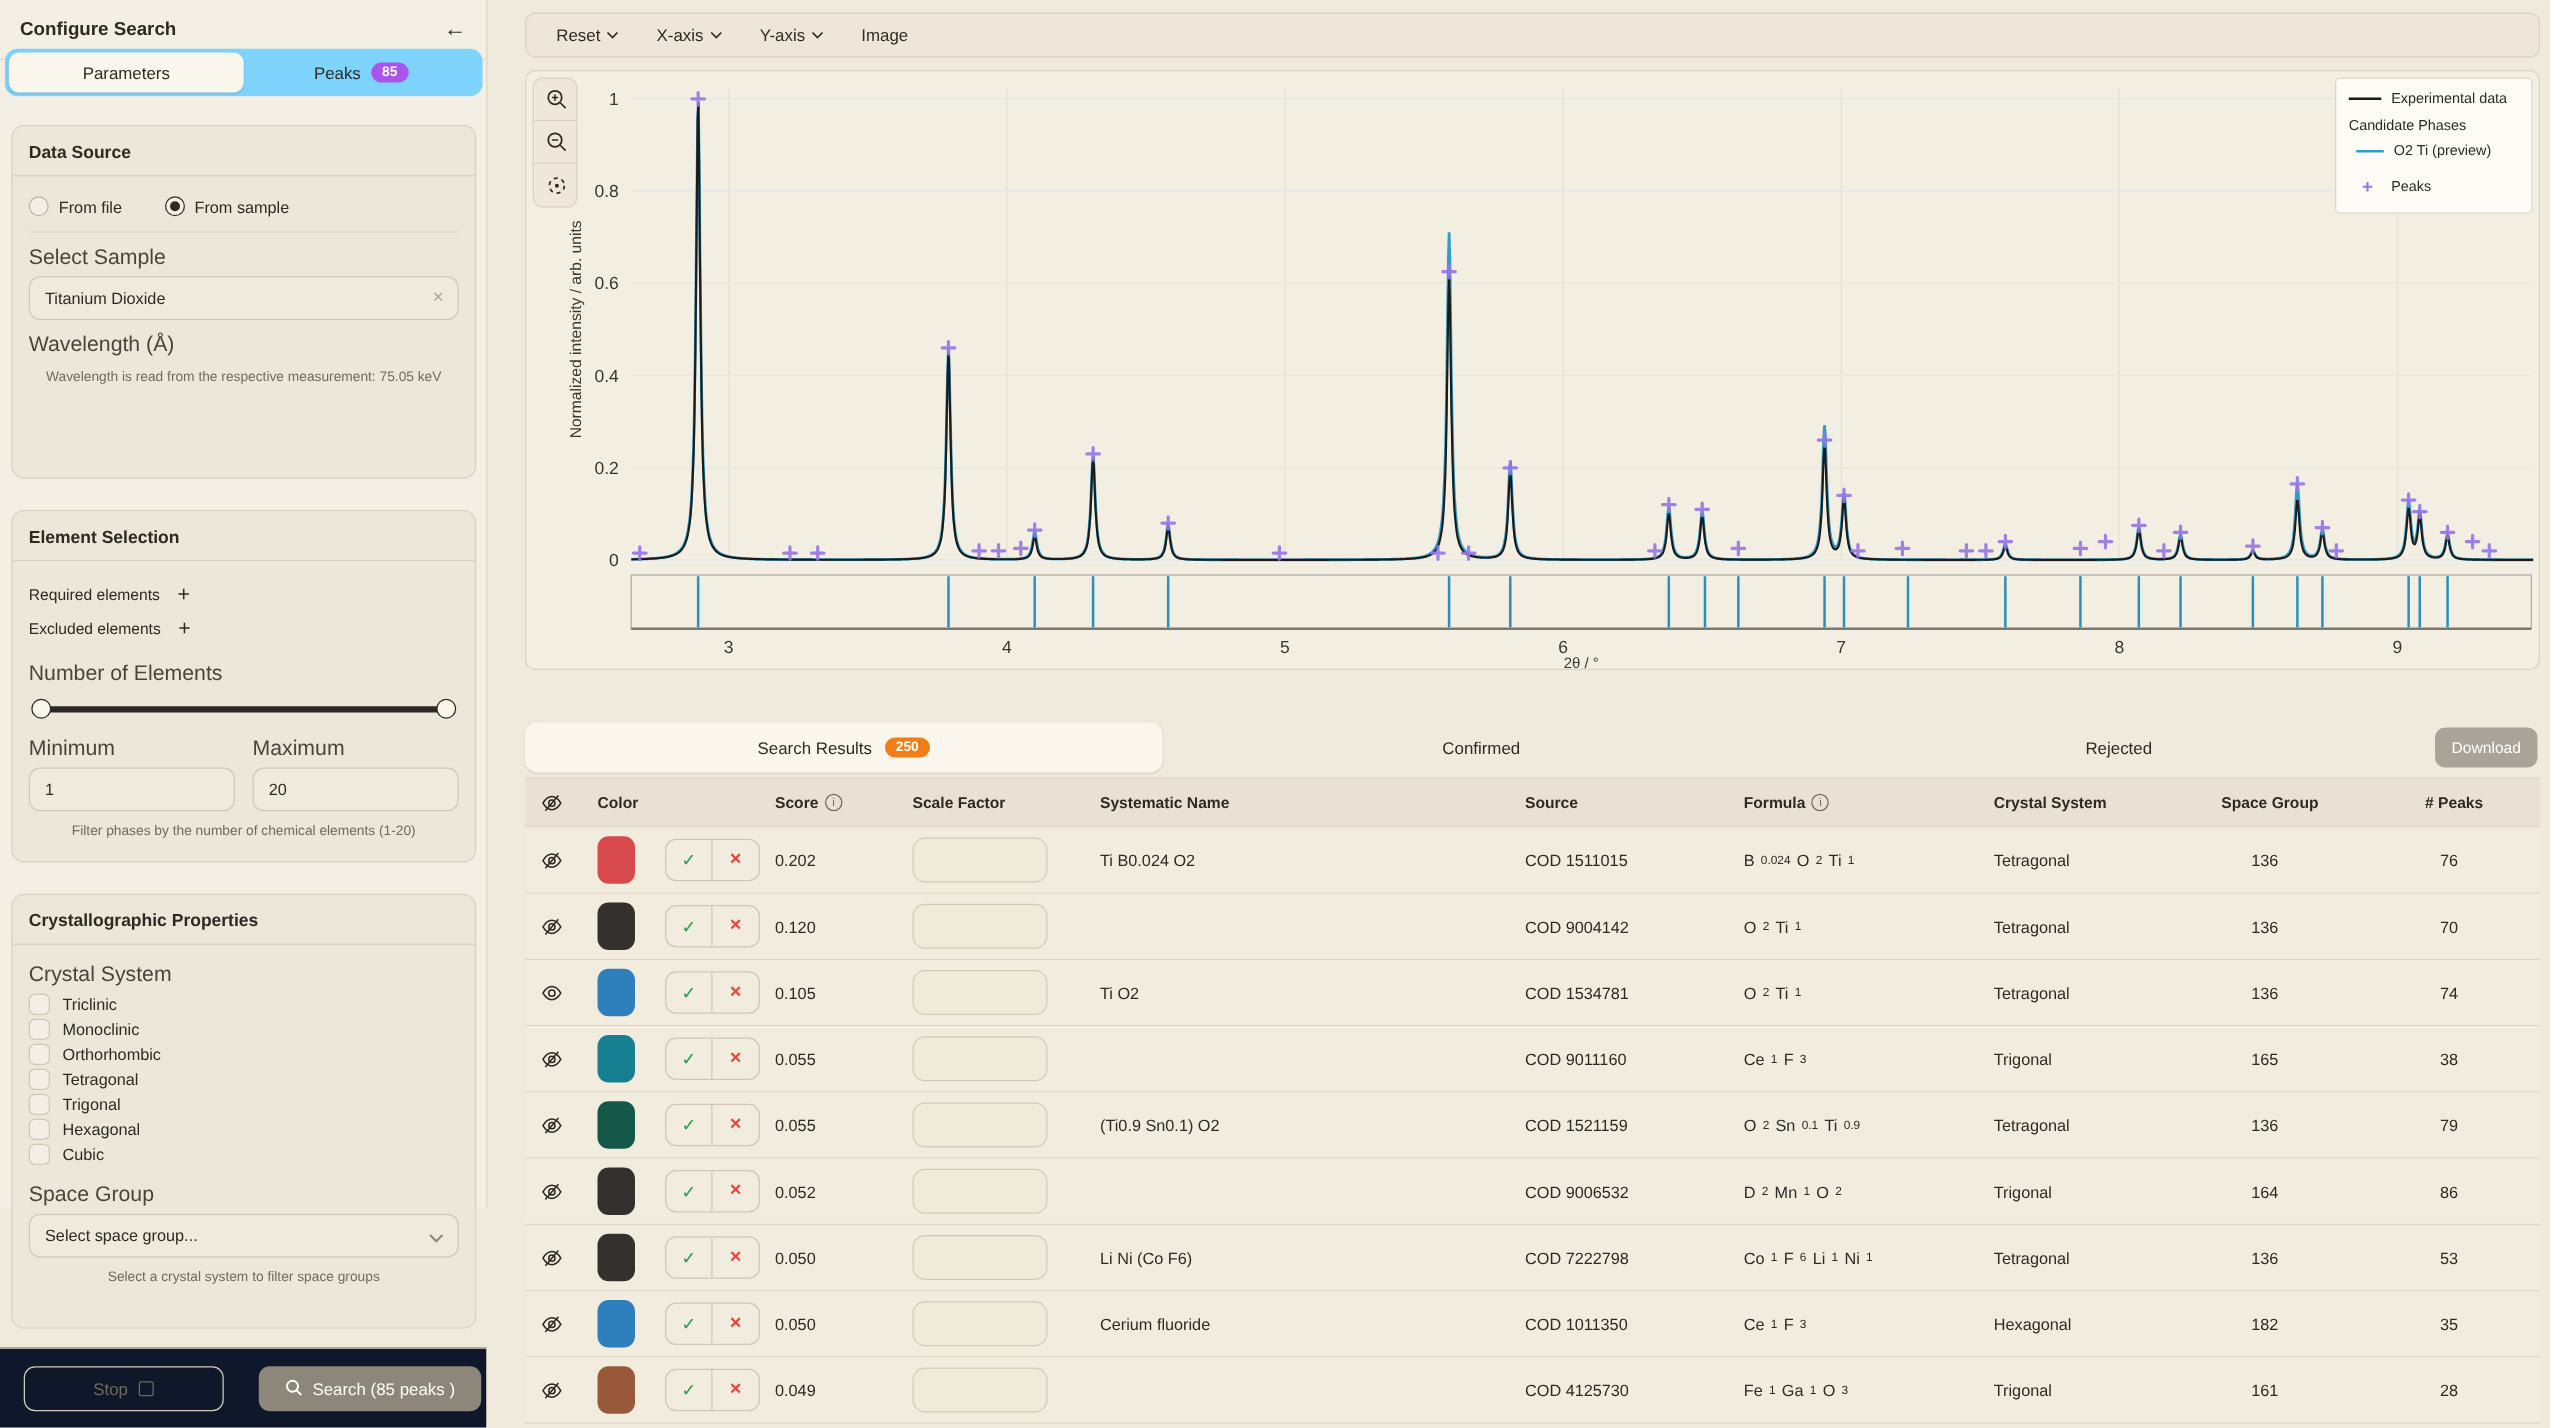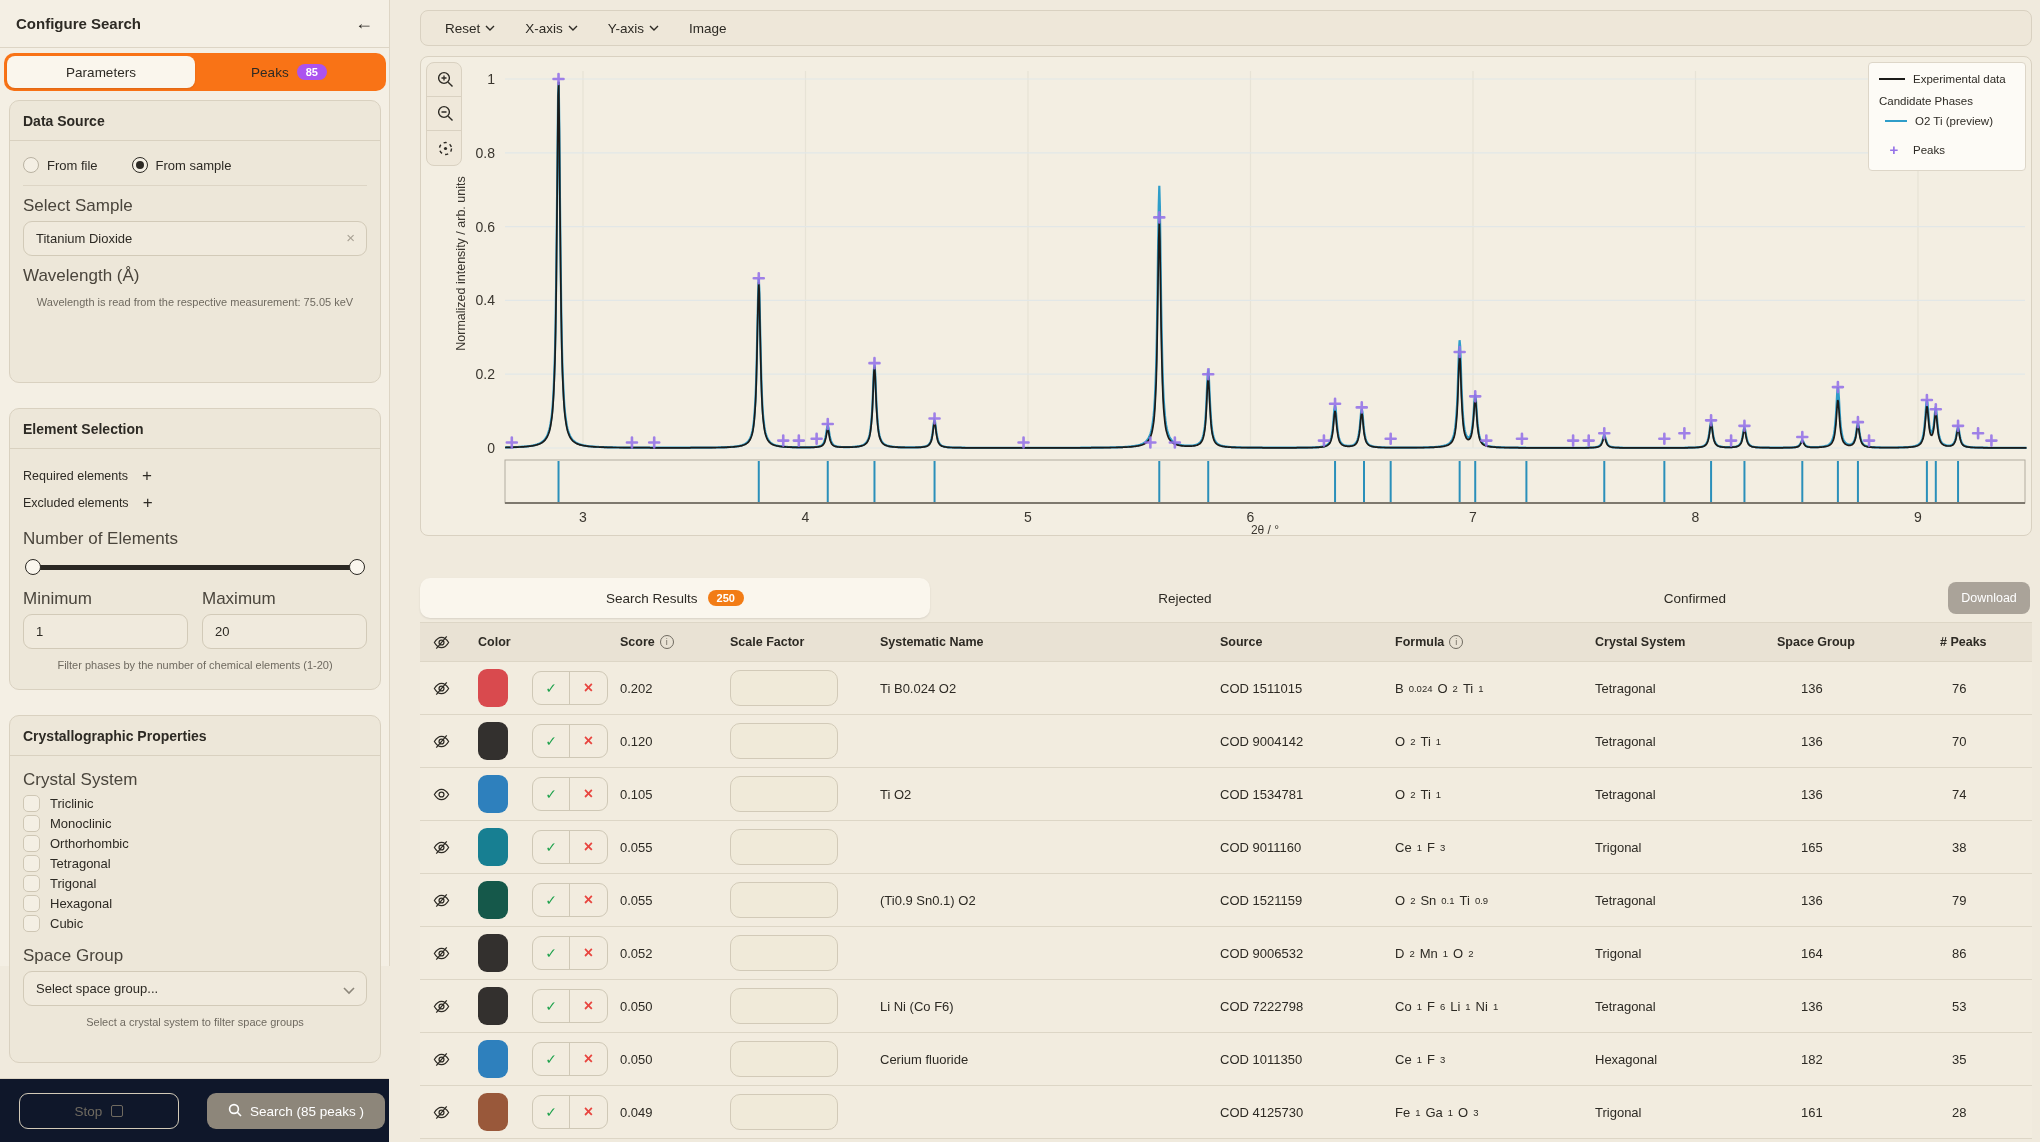--- a/index.html
+++ b/index.html
@@ -6,22 +6,22 @@
   html,body { width:2040px; height:1142px; overflow:hidden;
     font-family:"Liberation Sans", sans-serif; color:#2d2a24; background:#f0eadd; }
 
   
   #sidebar { position:absolute; left:0; top:0; width:390px; height:966px;
     background:#f4efe4; border-right:1px solid #ddd5c5; }
   #sb-header { position:absolute; left:0; top:0; width:100%; height:48px;
     border-bottom:1px solid #ddd5c5; display:flex; align-items:center; padding:0 16px; }
   #sb-title { font-size:15px; font-weight:bold; flex:1; }
   #back-arrow { font-size:18px; cursor:pointer; color:#2d2a24; }
-  #sb-tabs { position:absolute; left:4px; top:53px; width:382px; height:38px;
-    background:#f97316; border-radius:10px; display:flex; padding:3px; }
+  #sb-tabs { position:absolute; left:4px; top:39px; width:382px; height:38px;
+    background:#7dd3fc; border-radius:10px; display:flex; padding:3px; }
   .sb-tab { flex:1; display:flex; align-items:center; justify-content:center; gap:8px;
     font-size:13.5px; border-radius:8px; cursor:pointer; }
   .sb-tab.active { background:#faf6ed; box-shadow:0 1px 2px rgba(0,0,0,.12); }
   .badge { color:#fff; font-size:11px; font-weight:bold; border-radius:9px;
     padding:2px 9px; display:inline-block; }
   .badge.purple { background:#ab53ef; }
   .badge.orange { background:#f27c15; }
 
   .card { position:absolute; left:9px; width:372px; background:#ede7d9;
     border:1px solid #d9d1c0; border-radius:10px; }
@@ -435,24 +435,24 @@
       </div>
     </div>
   </div>
 
   <div id="results-tabs">
     <div class="r-tab active">
       <span>Search Results</span>
       <span class="badge orange">250</span>
     </div>
     <div class="r-tab">
+      <span>Confirmed</span>
+    </div>
+    <div class="r-tab">
       <span>Rejected</span>
-    </div>
-    <div class="r-tab">
-      <span>Confirmed</span>
     </div>
     <button id="download-btn">Download</button>
   </div>
 
   <div id="results-table">
     <div class="trow thead">
       <div class="tcell">
         <span class="eye">
           <svg width="19" height="19" viewBox="0 0 20 20">
               <path d="M2.5 10 C5 5.8 8 4.5 10 4.5 C12 4.5 15 5.8 17.5 10 C15 14.2 12 15.5 10 15.5 C8 15.5 5 14.2 2.5 10 Z" fill="none" stroke="#2d2a24" stroke-width="1.3"></path>

